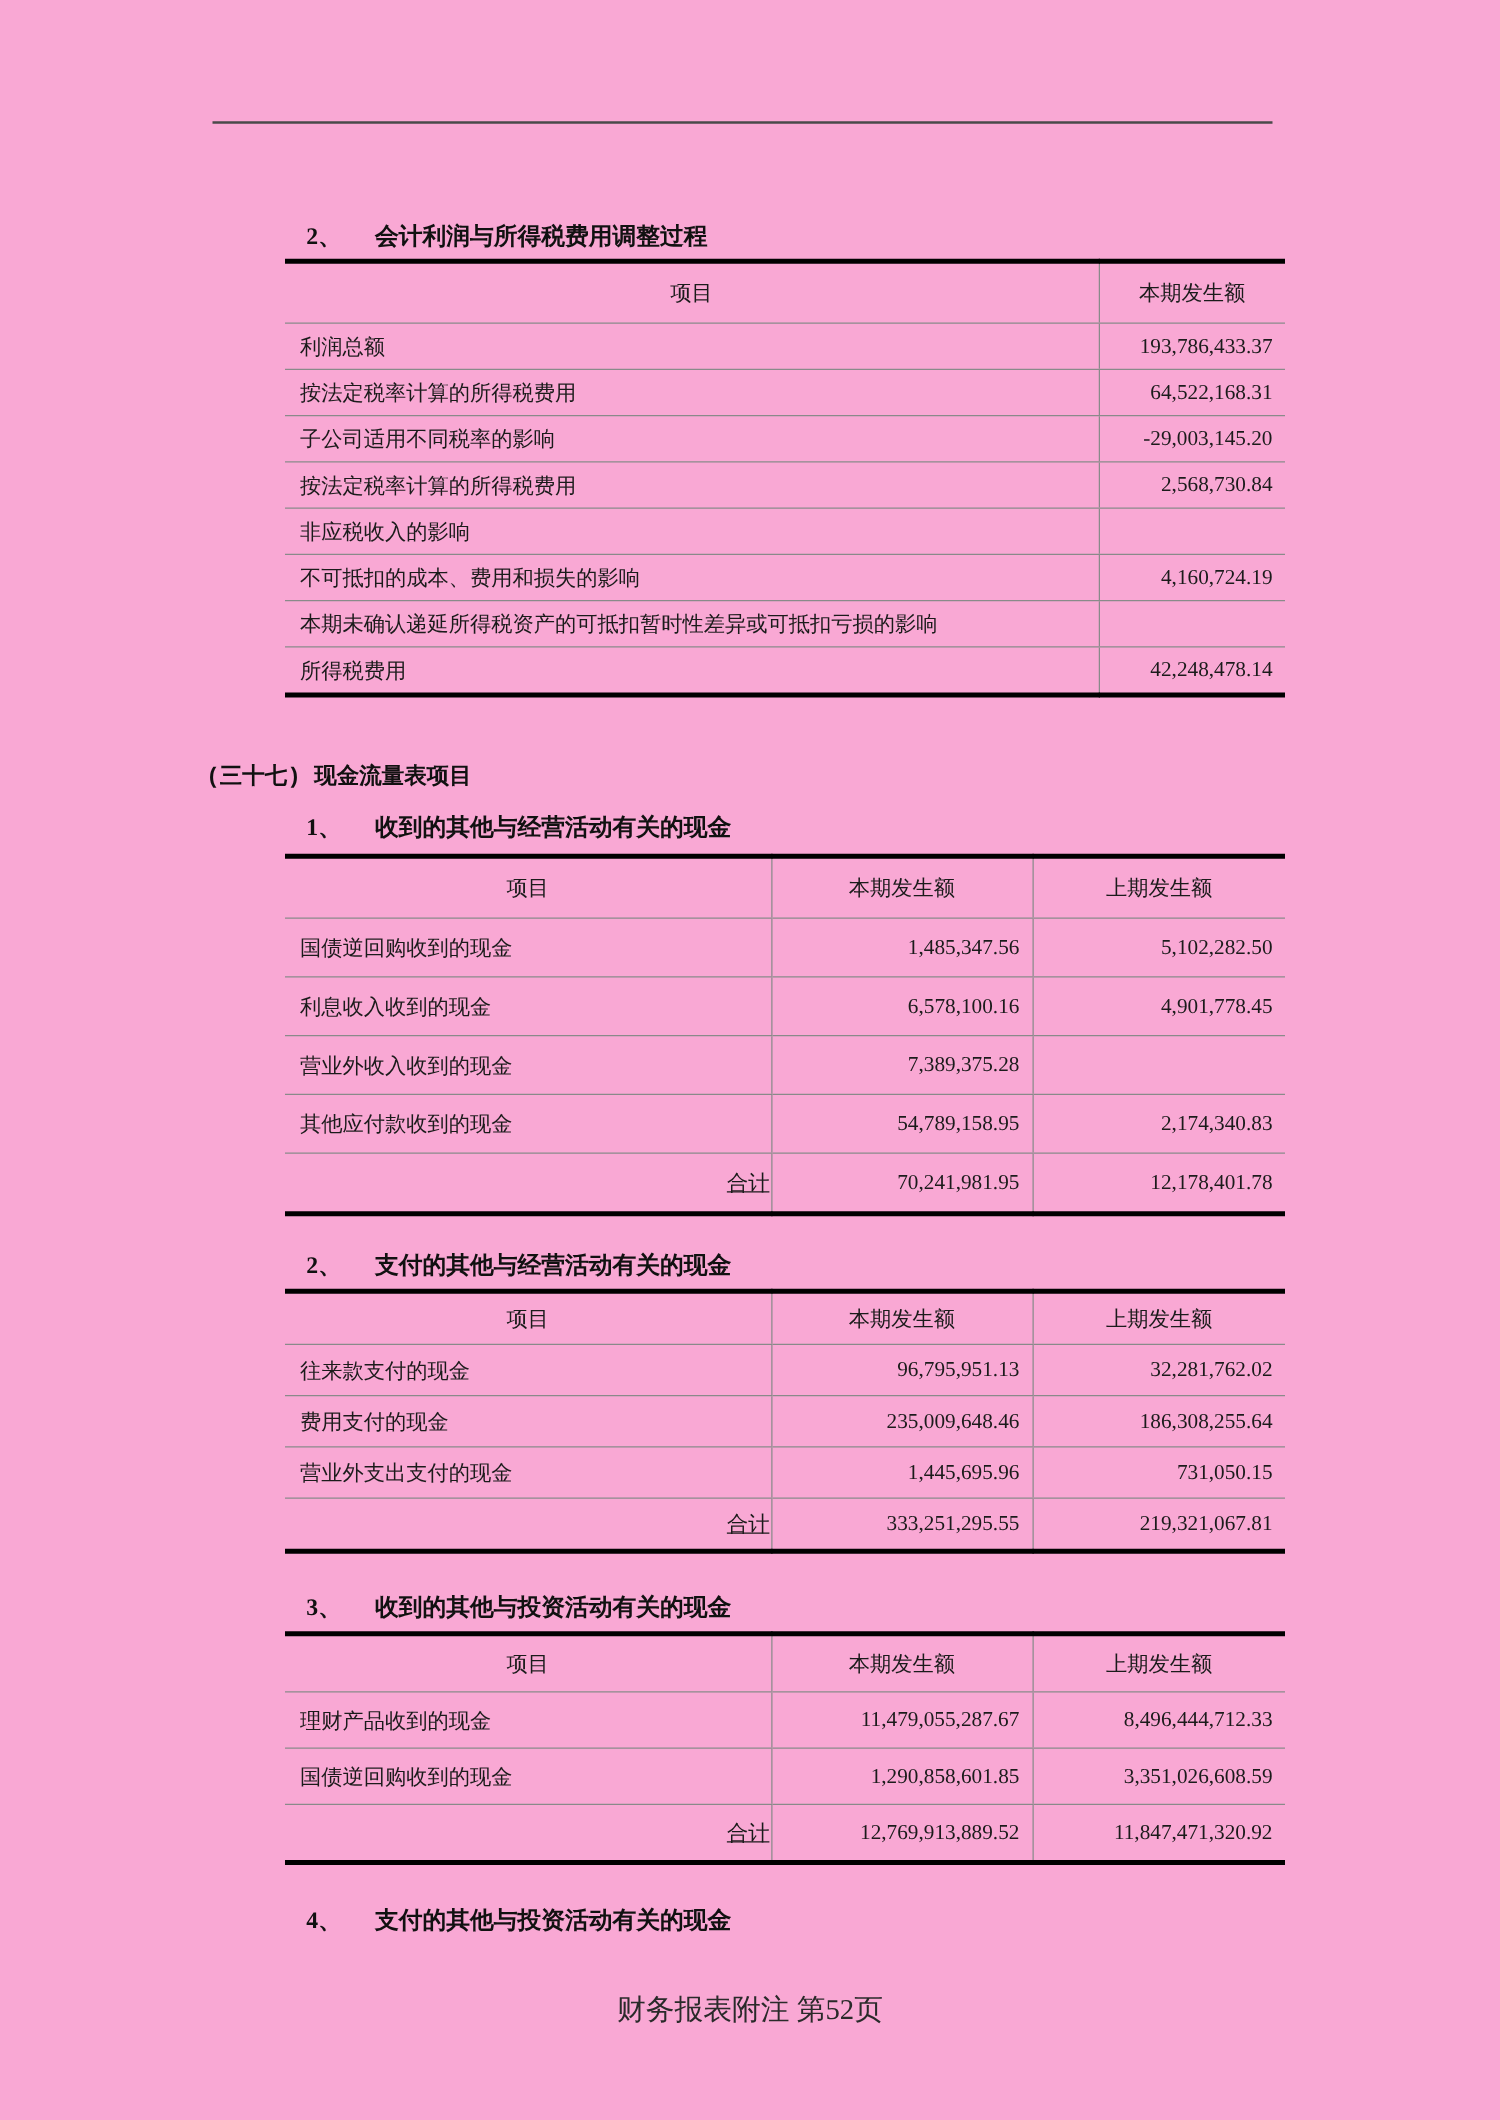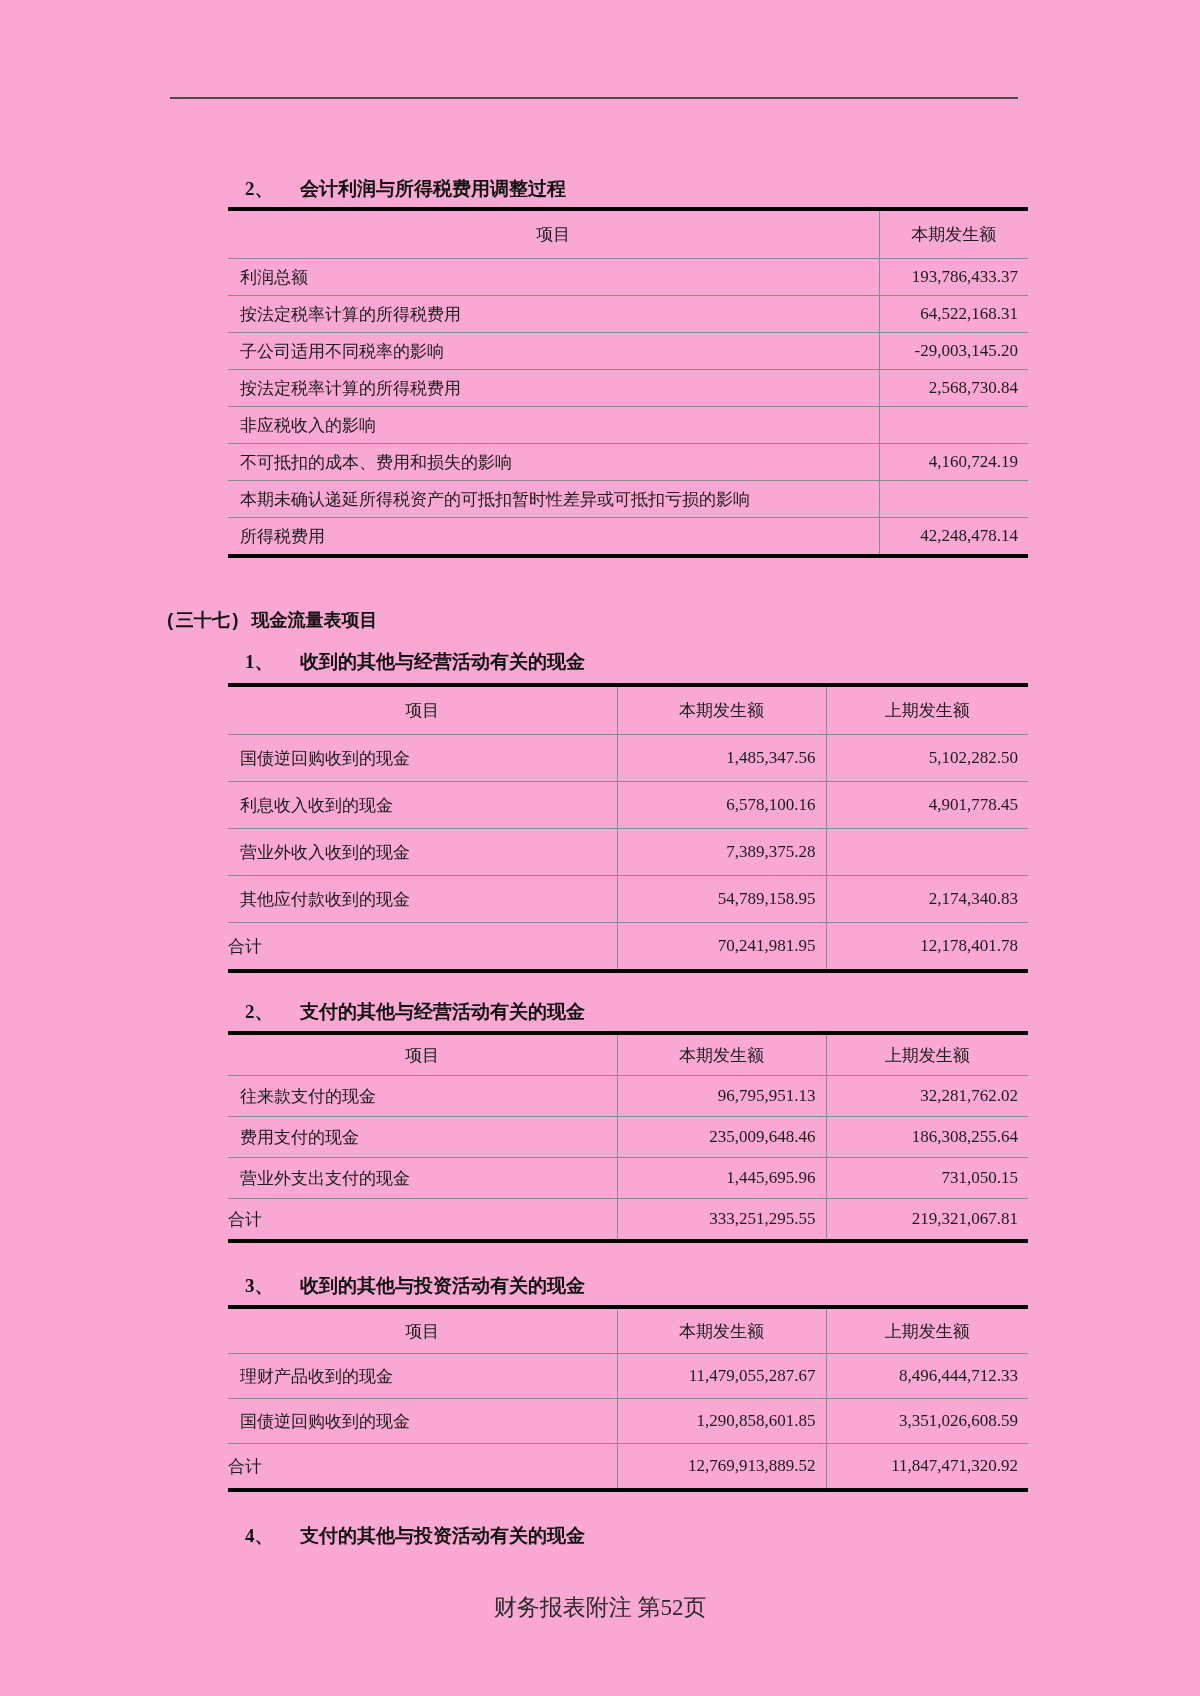--- a/index.html
+++ b/index.html
@@ -57,21 +57,21 @@
     overflow:hidden;
   }
   .fin-table td{
     border-bottom:1px solid #8a8a8a;
     overflow:hidden;
     white-space:nowrap;
   }
   .fin-table tr:last-child td{border-bottom:none;}
   .fin-table th + th, .fin-table td + td{border-left:1px solid #8a8a8a;}
   .cell-label{text-align:left; padding-left:12px;}
-  .cell-label.total{text-align:left; padding-left:0;}
+  .cell-label.total{text-align:right; padding-left:0;text-decoration:underline;}
   .cell-num{text-align:right; padding-right:10px;}
   .t1 th{height:45px;} .t1 td{height:34px;}
   .t2 th{height:45px;} .t2 td{height:44px;}
   .t3 th{height:38px;} .t3 td{height:38px;}
   .t4 th{height:42px;} .t4 td{height:42px;}
   #h-sec1{top:176px; left:245px;}
   #tbl1{top:207px;}
   #h37{top:608px; left:165px;}
   #h-sub1{top:649px; left:245px;}
   #tbl2{top:683px;}

